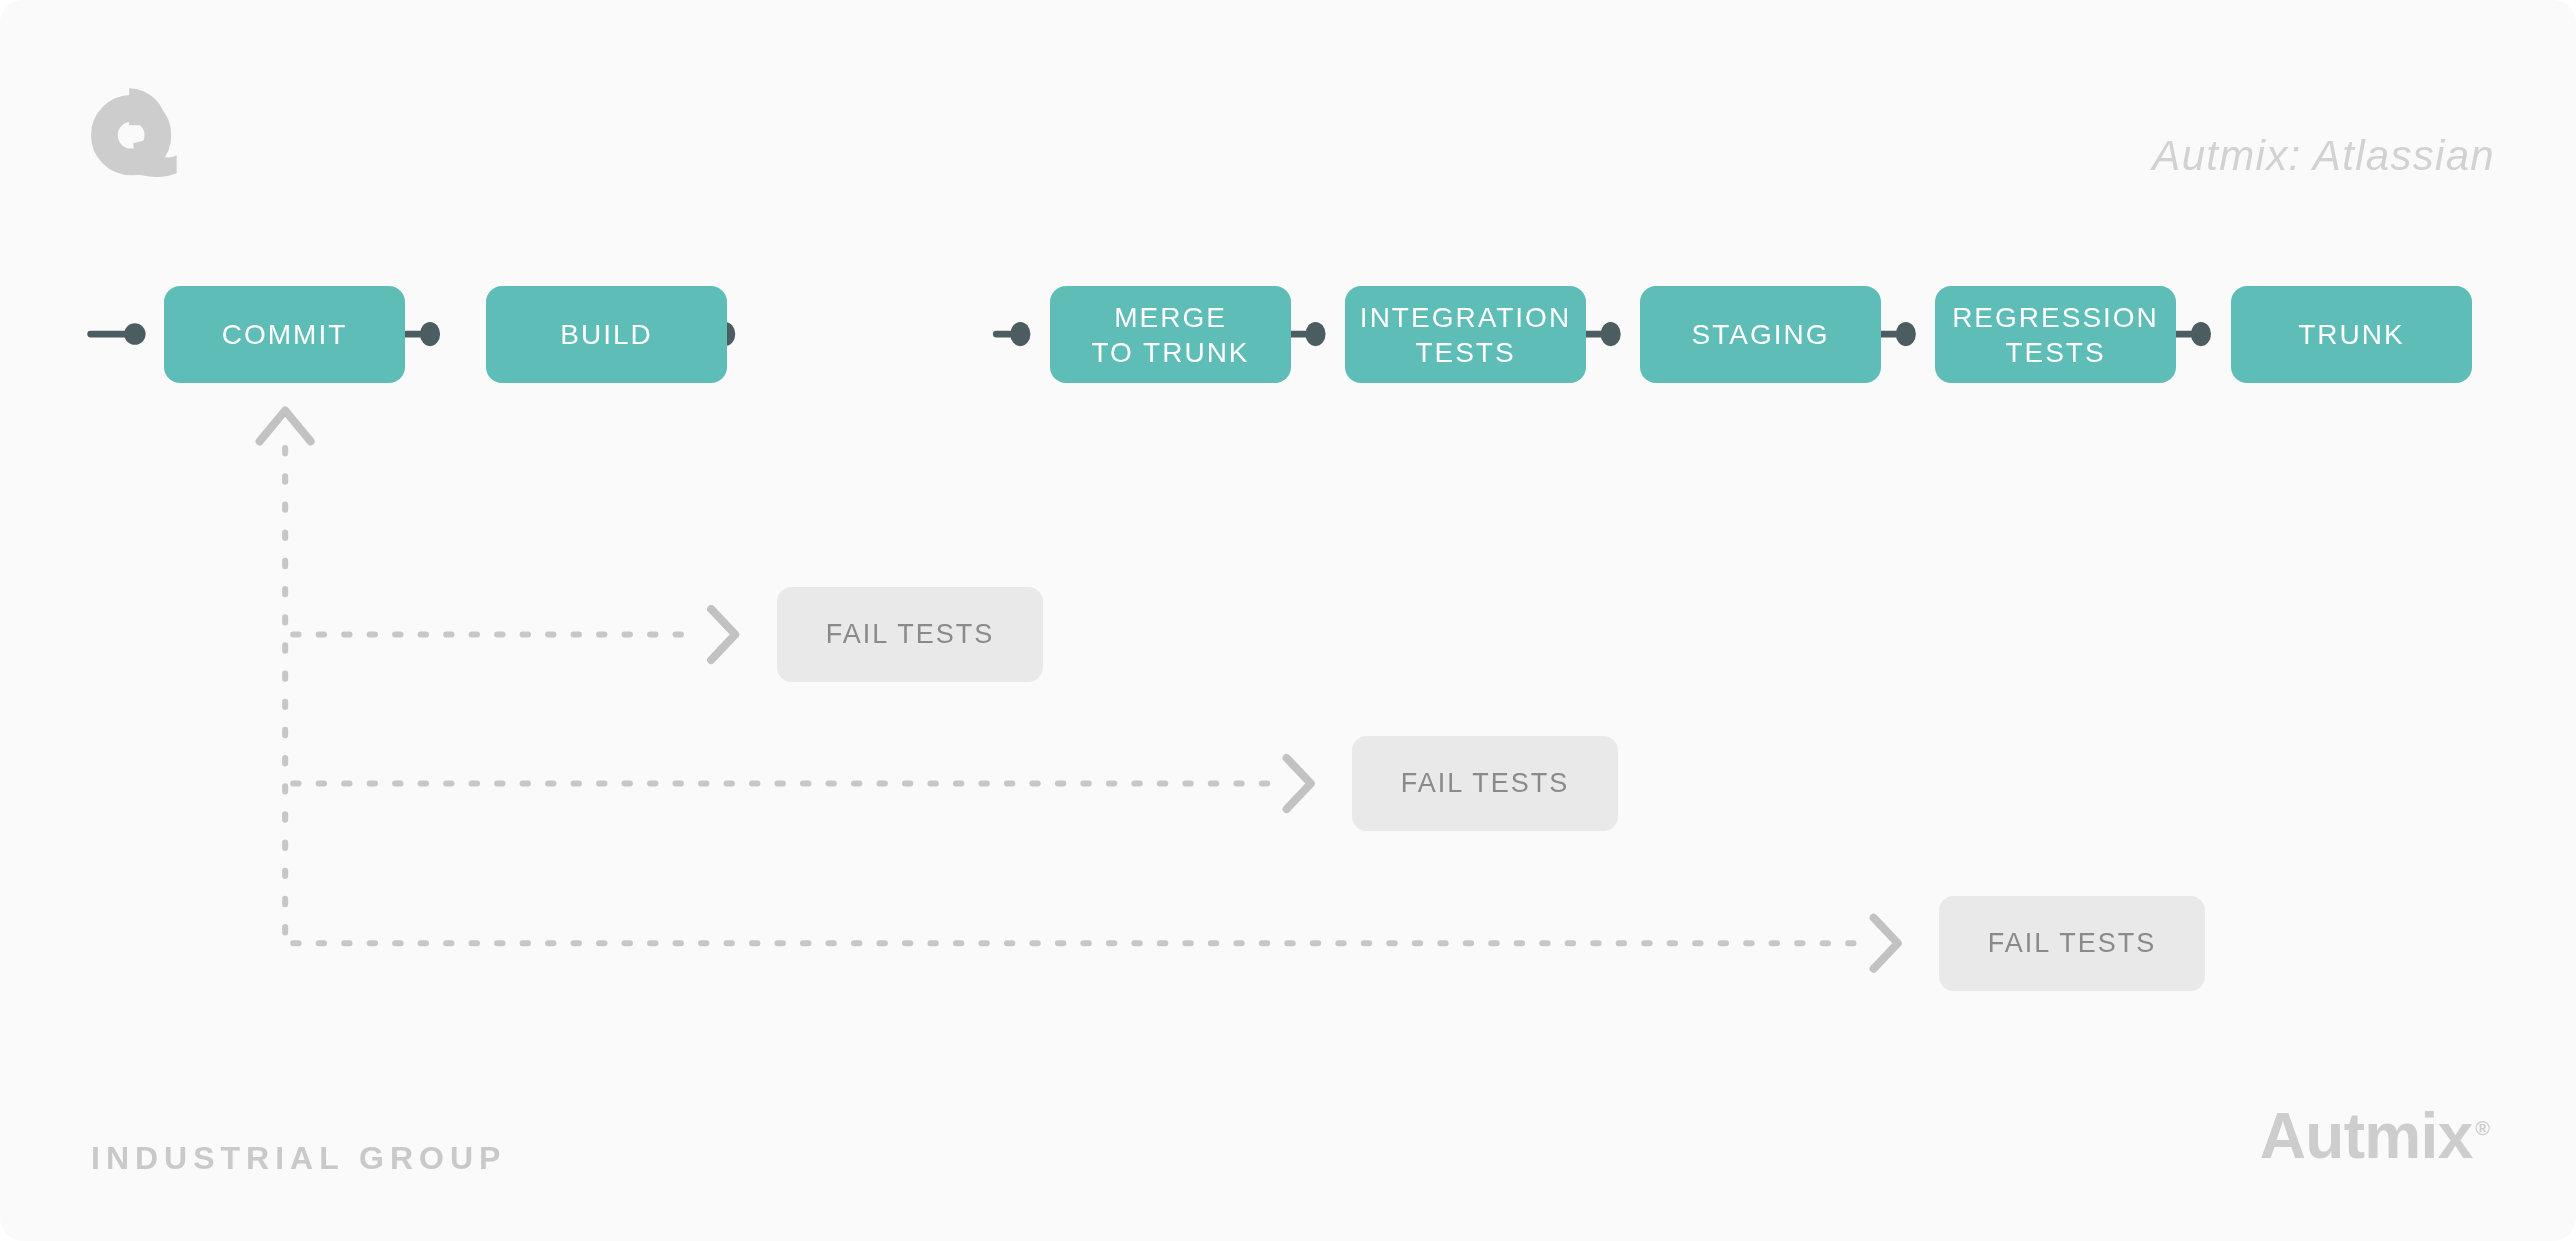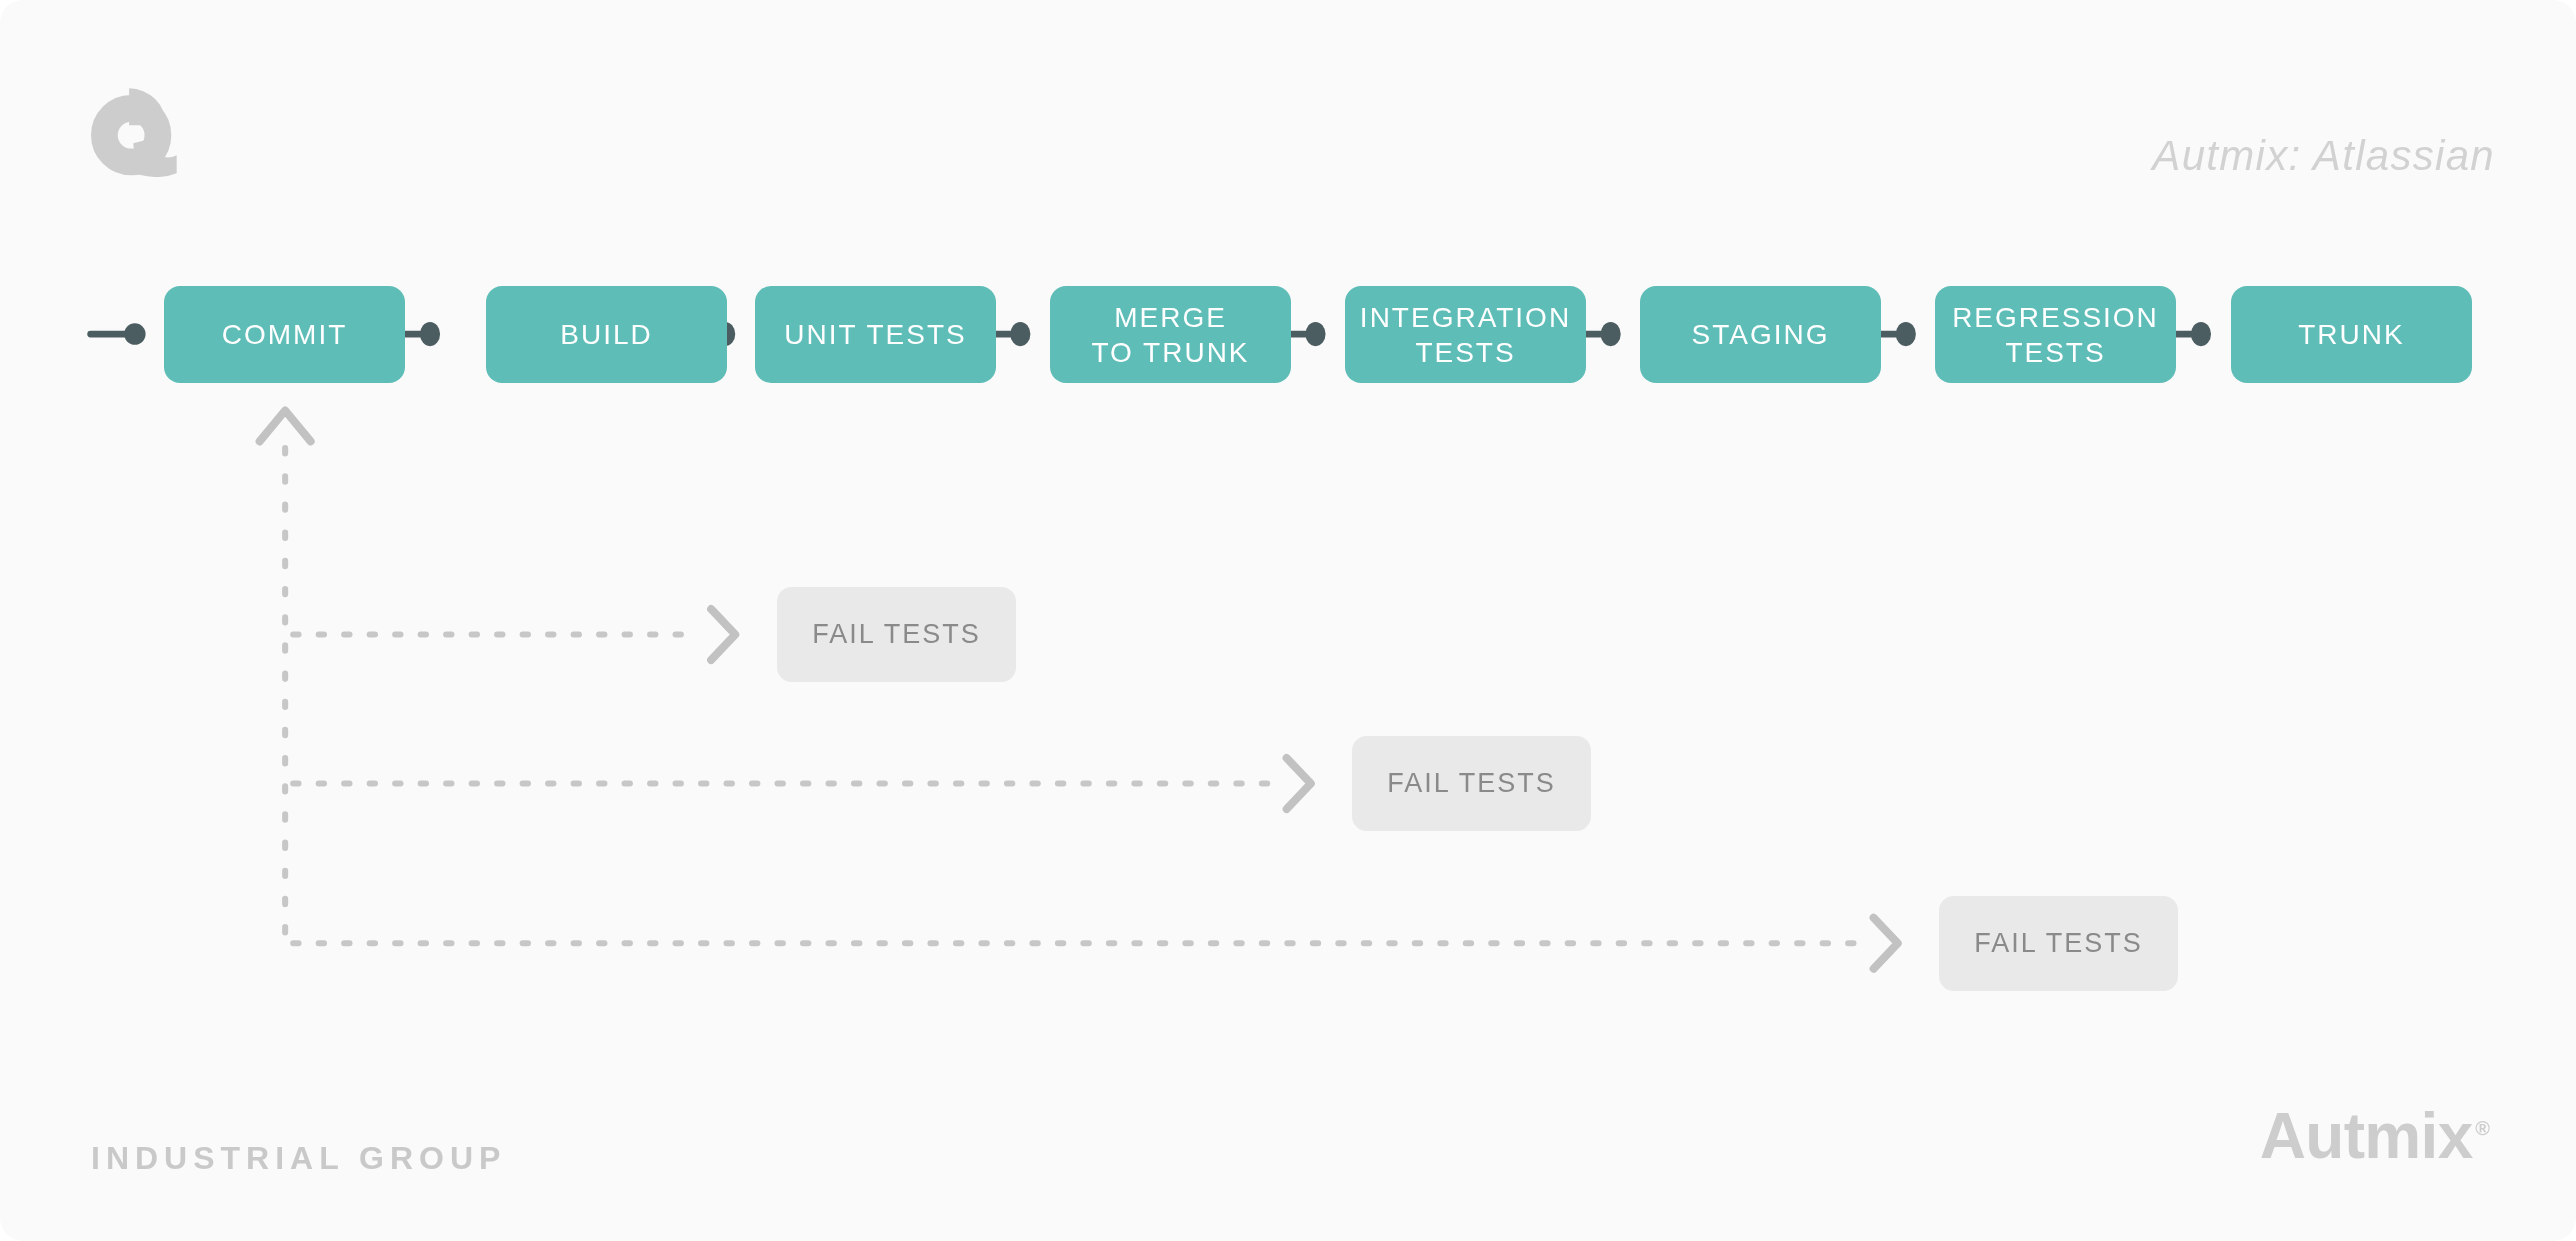--- a/index.html
+++ b/index.html
@@ -36,21 +36,21 @@
     background:var(--accent-teal);border-radius:16px;
     display:flex;align-items:center;justify-content:center;
   }
   .stage .lbl{
     color:#ffffff;font-size:28px;letter-spacing:2px;line-height:1.25;
     text-align:center;white-space:pre-line;
   }
 
   
   .fail{
-    position:absolute;width:239px;height:95px;
+    position:absolute;width:266px;height:95px;
     background:var(--fail-box-bg);border-radius:14.8px;
     display:flex;align-items:center;justify-content:center;
   }
   .fail .lbl{color:var(--fail-box-text);font-size:27px;letter-spacing:2px;}
 
   
   .logo{position:absolute;left:91px;top:88px;width:87px;height:89px;}
   .source-note{
     position:absolute;top:132px;right:81px;
     font-size:42px;font-style:italic;font-weight:300;
@@ -129,23 +129,20 @@
   </div>
 
   <div class="source-note">Autmix: Atlassian</div>
 
   <div class="stage" style="left:164px">
       <span class="lbl">COMMIT</span>
     </div>
   <div class="stage" style="left:486px">
       <span class="lbl">BUILD</span>
     </div>
-  <div class="stage" style="left:755px">
-      <span class="lbl">UNIT TESTS</span>
-    </div>
   <div class="stage" style="left:1050px">
       <span class="lbl">MERGE
 TO TRUNK</span>
     </div>
   <div class="stage" style="left:1345px">
       <span class="lbl">INTEGRATION
 TESTS</span>
     </div>
   <div class="stage" style="left:1640px">
       <span class="lbl">STAGING</span>

